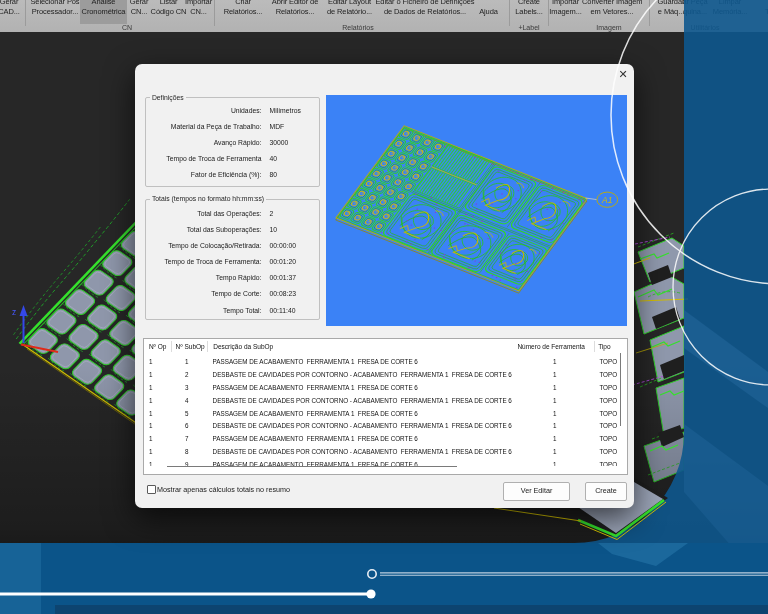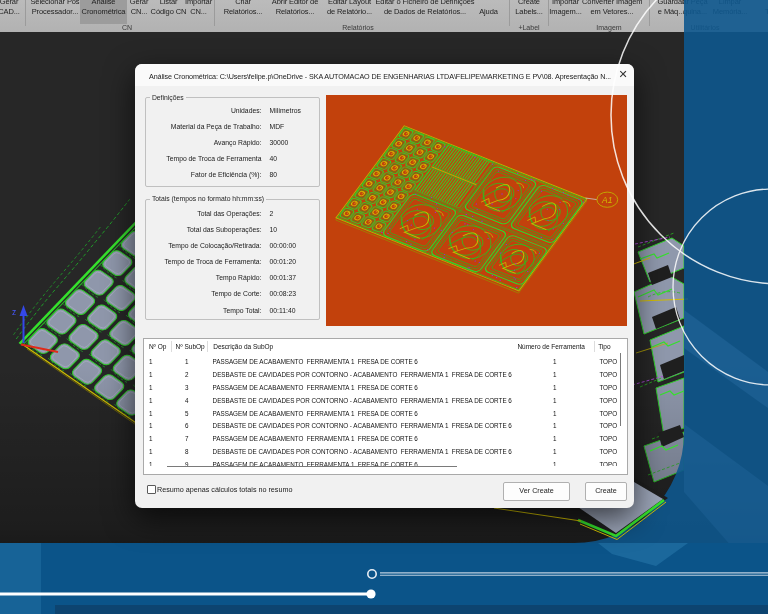--- a/index.html
+++ b/index.html
@@ -11,21 +11,21 @@
 #cad{position:absolute;left:0;top:35px;width:768px;height:579px;z-index:1;background:#272727;}
 #dlg{position:absolute;left:134.5px;top:64px;width:499.5px;height:443.5px;background:#f1f1f1;border-radius:7px;box-shadow:0 10px 30px rgba(0,0,0,0.65);z-index:10;font-size:6.8px;}
 #dtitle{position:absolute;left:0;top:0;width:100%;height:22px;background:#fafafa;border-radius:7px 7px 0 0;}
 #dtitle span{position:absolute;left:14.5px;top:8px;font-size:7.2px;color:#191919;letter-spacing:-0.09px;white-space:nowrap;max-width:469px;overflow:hidden;}
 #dx{position:absolute;left:484px;top:3.5px;font-size:11px;color:#333;}
 .grp{position:absolute;left:10.4px;width:173.3px;border:1px solid #c0c0c0;border-radius:2px;}
 .grp>b{position:absolute;left:4px;top:-4.5px;background:#f1f1f1;padding:0 2px;font-weight:normal;font-size:6.8px;color:#1f1f1f;white-space:nowrap;}
 .fl{position:absolute;font-size:6.8px;color:#1a1a1a;white-space:nowrap;}
 .lab{left:-30px;right:57.7px;text-align:right;}
 .val{left:123.6px;}
-#vp{position:absolute;left:191.3px;top:31.3px;width:301px;height:230.7px;background:#c2410c;}
+#vp{position:absolute;left:191.3px;top:31.3px;width:301px;height:230.7px;background:#3b82f6;}
 #tbl{position:absolute;left:8.4px;top:274px;width:483px;height:135px;background:#fff;border:1px solid #a9a9a9;}
 .th{position:absolute;top:4px;font-size:6.5px;color:#111;white-space:nowrap;}
 .tsep{position:absolute;top:2px;width:1px;height:11px;background:#dcdcdc;}
 .tr{position:absolute;left:0;width:100%;height:12.8px;font-size:6.3px;color:#111;white-space:nowrap;}
 .tr span{position:absolute;top:0;}
 #chk{position:absolute;left:12.1px;top:421px;width:7px;height:7px;border:1px solid #5a5a5a;background:#fff;border-radius:1px;}
 #chkl{position:absolute;left:22.5px;top:420.5px;font-size:7.2px;color:#1a1a1a;}
 .btn{position:absolute;top:417.6px;height:17px;background:#fdfdfd;border:1px solid #b0b0b0;border-radius:2px;font-size:7.2px;color:#1a1a1a;text-align:center;line-height:16px;}
 #ovl{position:absolute;left:0;top:0;width:768px;height:614px;z-index:50;pointer-events:none;}
 </style></head>
@@ -237,23 +237,20 @@
 e Máq...</div>
  <div class="ri" style="left:680px;width:30px;">ar Peça
 quina...</div>
  <div class="ri" style="left:712px;width:36px;">Limpar
 Memória...</div>
  <div class="ri" style="left:760px;width:30px;">Or
 Tem...</div>
  <div class="rg" style="left:683px;width:44px;">Utilitários</div>
 </div>
 <div id="dlg">
- <div id="dtitle">
-      <span>Análise Cronométrica: C:\Users\felipe.p\OneDrive - SKA AUTOMACAO DE ENGENHARIAS LTDA\FELIPE\MARKETING E PV\08. Apresentação N...</span>
-    </div>
  <div id="dx">✕</div>
  <div class="grp" style="top:33.4px;height:88px;">
   <b>Definições</b>
   <div class="fl lab" style="top:8.4px;">Unidades:</div>
       <div class="fl val" style="top:8.4px;">Milímetros</div>
   <div class="fl lab" style="top:24.4px;">Material da Peça de Trabalho:</div>
       <div class="fl val" style="top:24.4px;">MDF</div>
   <div class="fl lab" style="top:40.4px;">Avanço Rápido:</div>
       <div class="fl val" style="top:40.4px;">30000</div>
   <div class="fl lab" style="top:56.4px;">Tempo de Troca de Ferramenta</div>
@@ -636,22 +633,22 @@
         <span style="left:5px;">1</span>
         <span style="left:41px;">9</span>
         <span style="left:68.7px;">PASSAGEM DE ACABAMENTO  FERRAMENTA 1  FRESA DE CORTE 6</span>
         <span style="left:409px;">1</span>
         <span style="left:455.5px;">TOPO</span>
       </div>
   <div style="position:absolute;left:476px;top:14px;width:1.5px;height:73px;background:#7a7a7a;"></div>
   <div style="position:absolute;left:23px;top:126.8px;width:290px;height:1.5px;background:#7a7a7a;"></div>
  </div>
  <div id="chk"></div>
- <div id="chkl">Resumo apenas cálculos totais no resumo</div>
- <div class="btn" style="left:368.2px;width:65.7px;">Ver Create</div>
+ <div id="chkl">Mostrar apenas cálculos totais no resumo</div>
+ <div class="btn" style="left:368.2px;width:65.7px;">Ver Editar</div>
  <div class="btn" style="left:450.3px;width:40.3px;">Create</div>
 </div>
 <svg id="blues" width="768" height="614" viewBox="0 0 768 614" style="position:absolute;left:0;top:0;z-index:5;pointer-events:none;">
  <path d="M0,543 H574 A110,110 0 0 0 684,433 V543 Z" fill="#0e588e" fill-opacity="0.9"></path>
  <rect x="684" y="0" width="84" height="543" fill="#0e588e" fill-opacity="0.9"></rect>
  <rect x="0" y="543" width="768" height="71" fill="#0b5489"></rect>
  <rect x="0" y="543" width="41" height="71" fill="#176397"></rect>
  <rect x="55" y="605" width="713" height="9" fill="#0d4470"></rect>
  <g>
  <polygon points="538,514 575,500 634,478 668,498 616,536 576,526" fill="#1e1e1e"></polygon>

